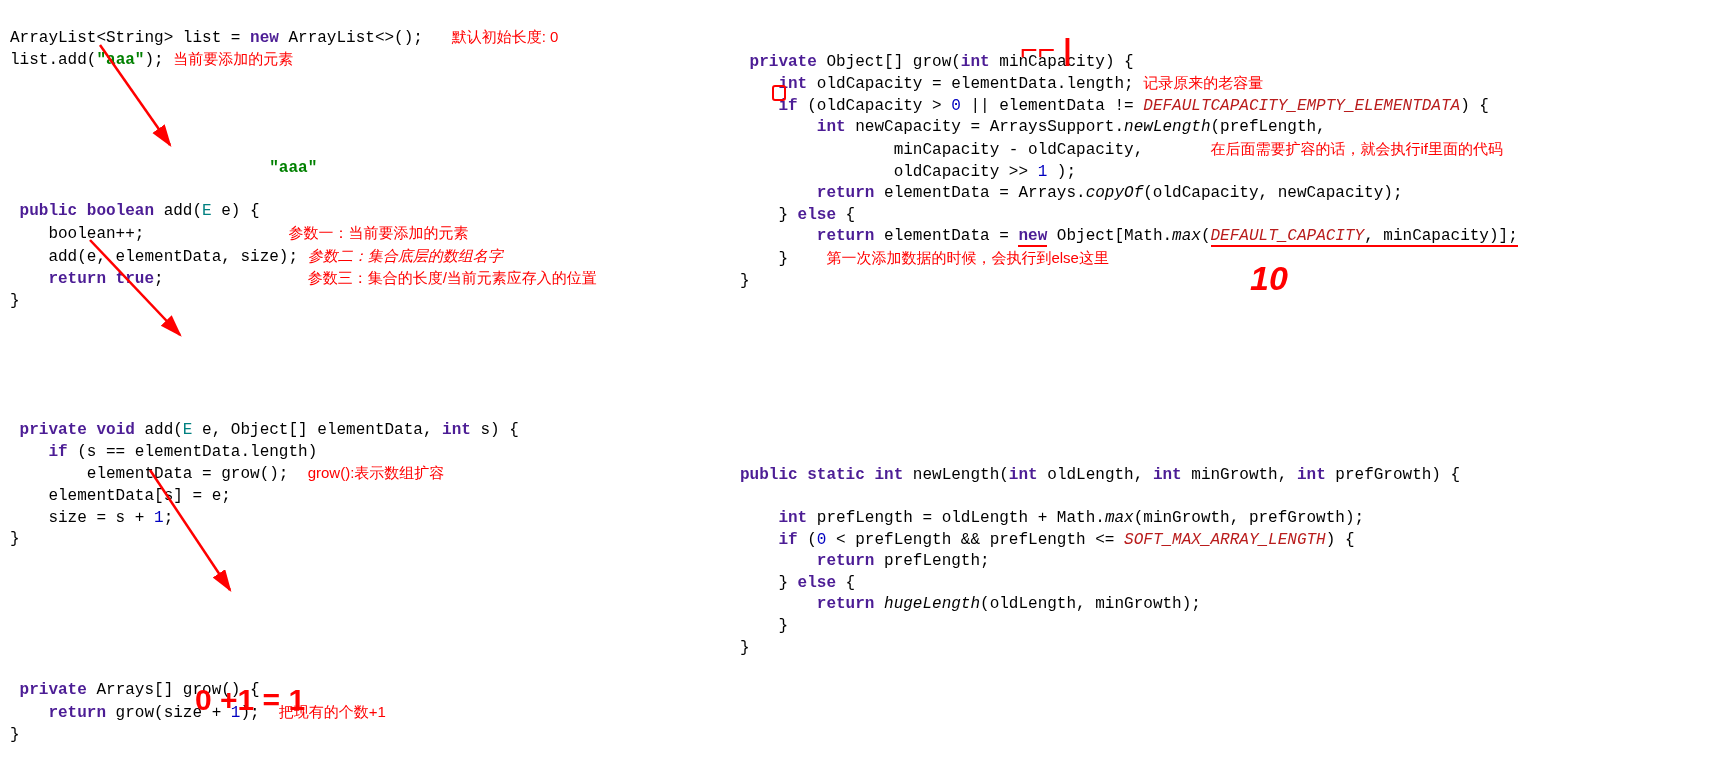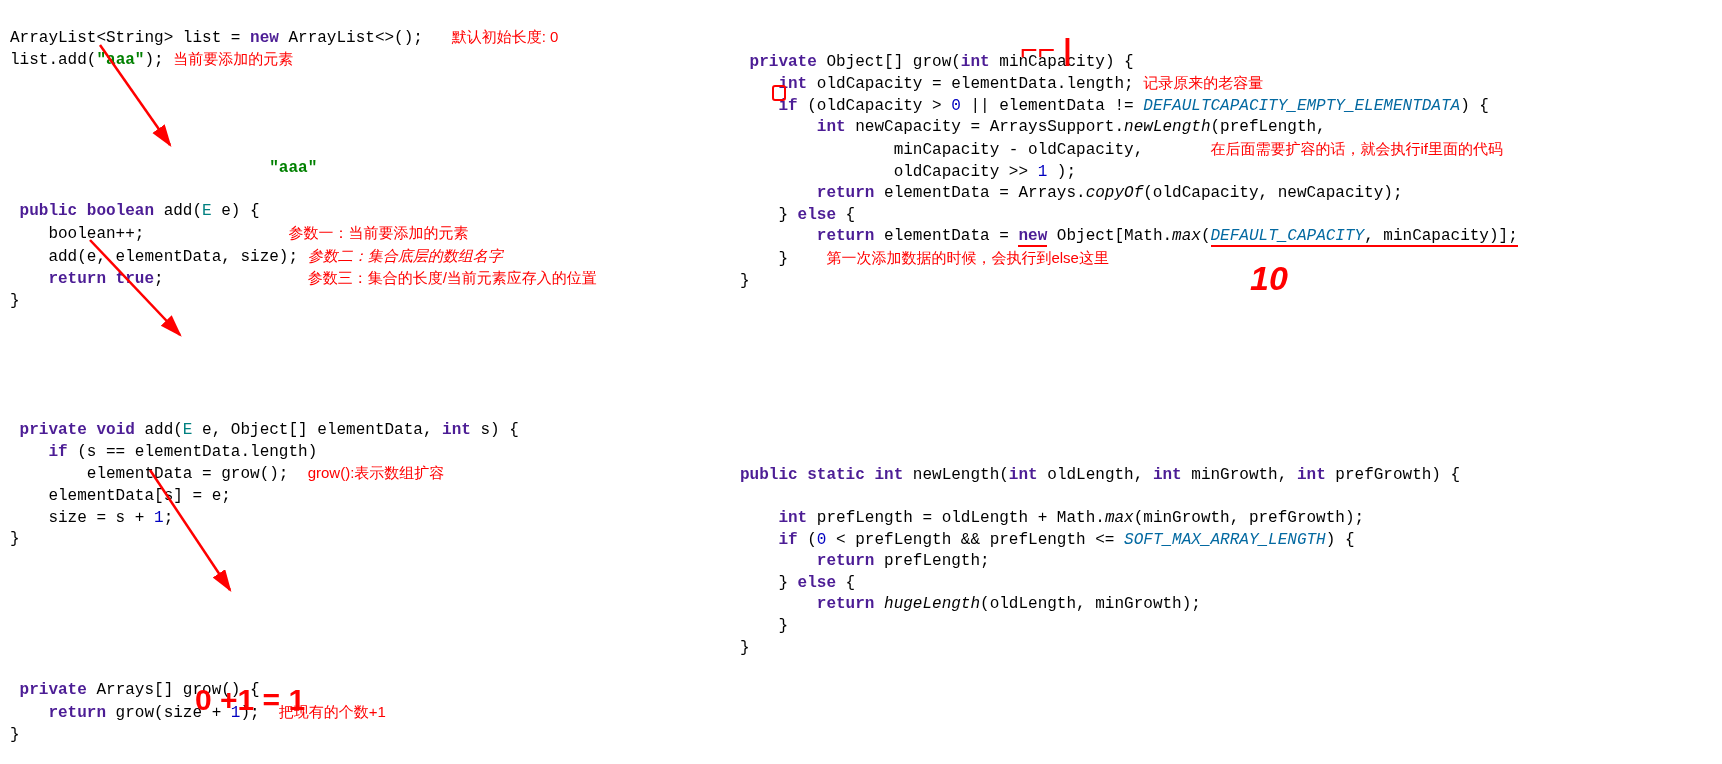--- a/index.html
+++ b/index.html
@@ -12,21 +12,21 @@
     color: #000000;
     white-space: pre;
     position: relative;
     width: 1722px;
     height: 764px;
     overflow: hidden;
   }
   .kw { color: #4c1d95; font-weight: bold; }
   .str { color: #008000; font-weight: bold; }
   .num { color: #0000C0; }
-  .const { color: #0369a1; font-style: italic; }
+  .const { color: #b91c1c; font-style: italic; }
   .red { color: #FF0000; font-family: "Microsoft YaHei", Arial, sans-serif; font-size: 15px; }
   .italic { font-style: italic; }
   .left { position: absolute; left: 10px; top: 5px; width: 700px; }
   .right { position: absolute; left: 740px; top: 30px; width: 970px; }
   .annot { position: absolute; font-family: "Microsoft YaHei", Arial, sans-serif; color: #FF0000; font-size: 15px; white-space: normal; }
   .arrow { position: absolute; }
   .handdraw { position: absolute; color: #FF0000; font-family: Arial, sans-serif; }
   .underline-red { border-bottom: 2px solid #FF0000; }
 </style>
 </head>

